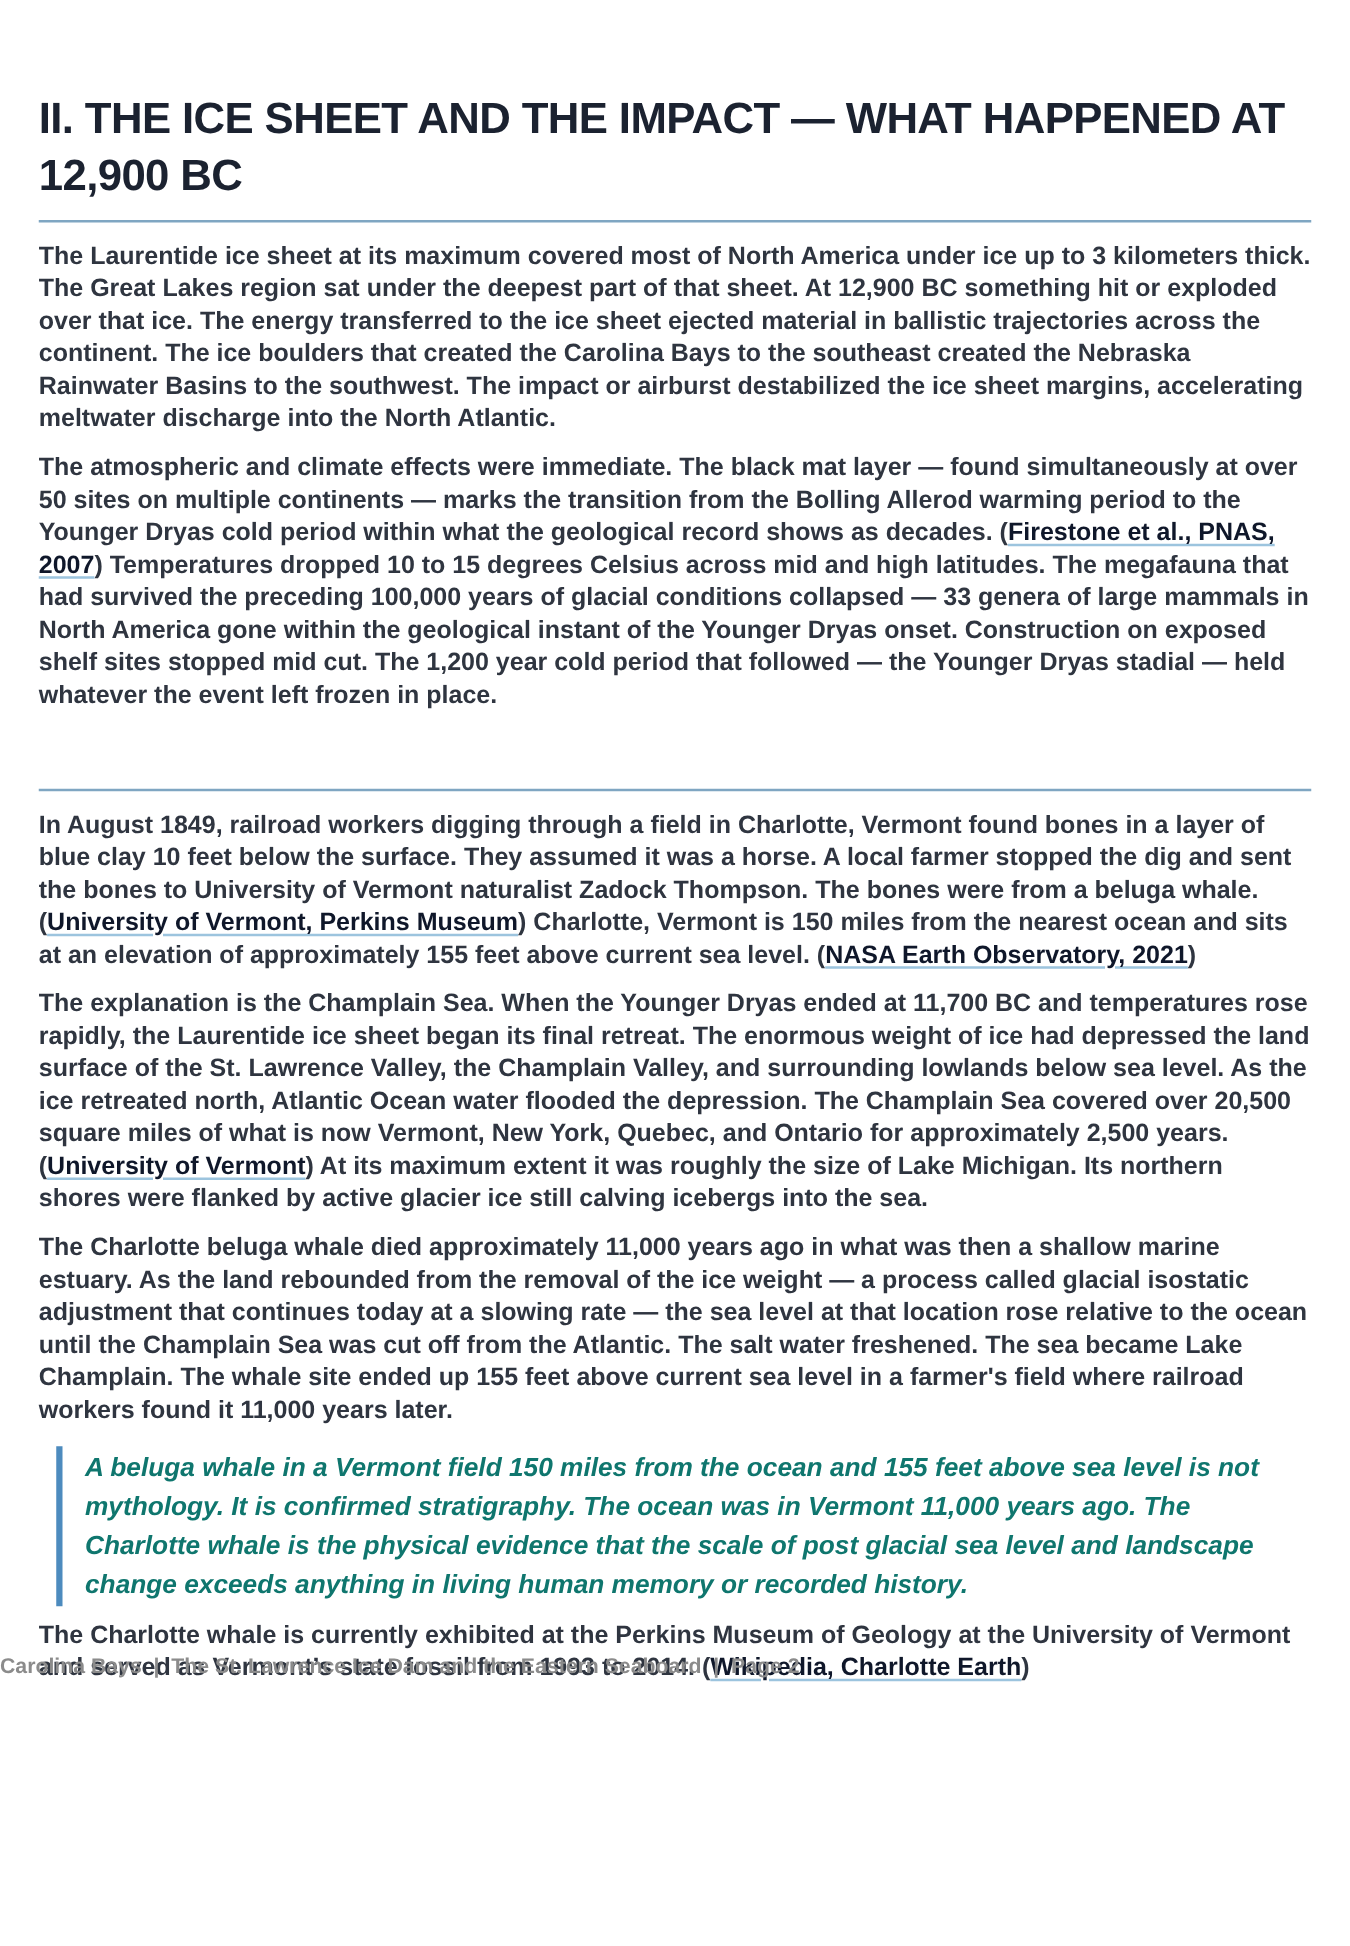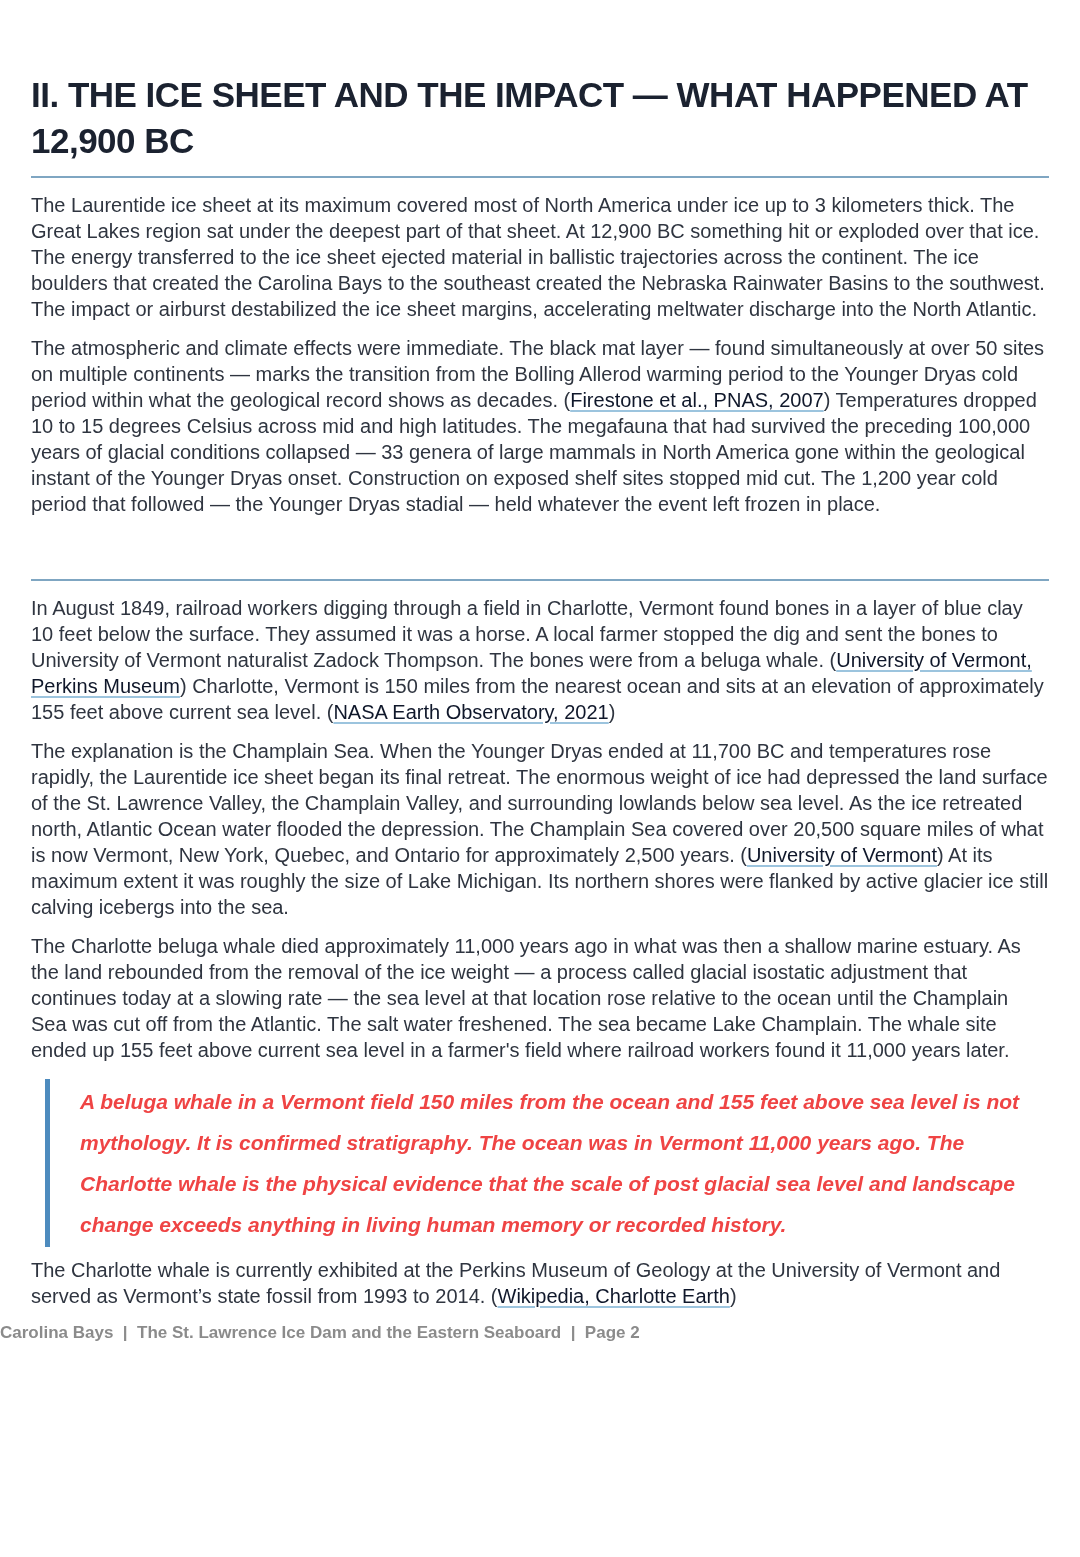--- a/index.html
+++ b/index.html
@@ -25,40 +25,41 @@
   .heading-rule {
     border: none;
     border-top: 2px solid #7fa6c2;
     margin: 13px 0 14px 0;
   }
   .doc-paragraph {
     margin: 0 0 13px 0;
     font-size: 20px;
     line-height: 26px;
     color: #2f3540;
+    font-weight: bold;
   }
   .section { margin: 0; }
   .section + .section { margin-top: 62px; }
   a.doc-link {
     color: #0f172a;
     text-decoration: underline;
     text-decoration-color: #9cc4de;
     text-decoration-thickness: 2px;
     text-underline-offset: 3px;
     cursor: pointer;
   }
   .pull-quote {
     margin: 16px 0 10px 14px;
-    padding: 2px 0 2px 30px;
+    padding: 2px 0 2px 18px;
     border-left: 5px solid #4d8bbe;
     font-size: 21px;
-    line-height: 41px;
+    line-height: 31px;
     font-weight: 700;
     font-style: italic;
-    color: #ef4444;
+    color: #0f766e;
   }
   .page-footer {
     position: absolute;
     left: 0;
     bottom: 48px;
     width: 100%;
     font-size: 17px;
     color: #8b8b8b;
     white-space: pre;
     font-weight: bold;

